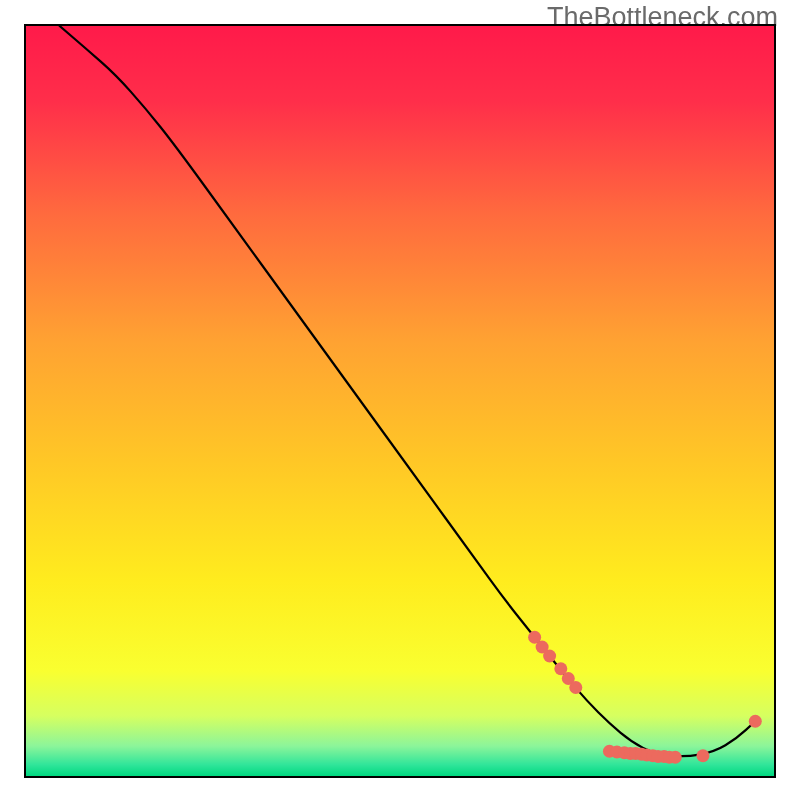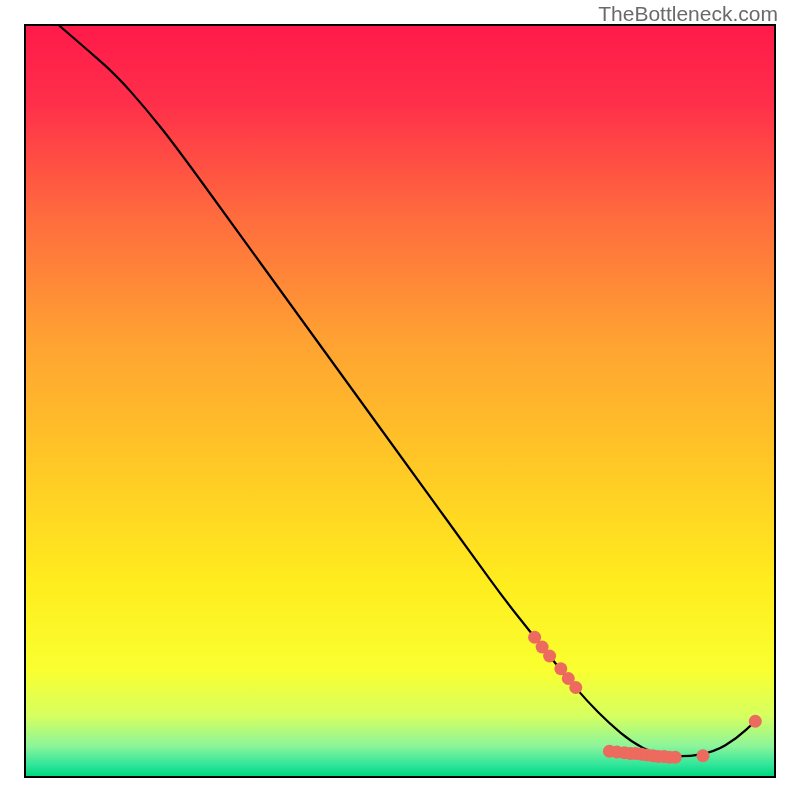--- a/index.html
+++ b/index.html
@@ -7,21 +7,21 @@
     width: 800px;
     height: 800px;
     background: #ffffff;
     position: relative;
     font-family: Arial, Helvetica, sans-serif;
   }
   .watermark {
     position: absolute;
     top: 2px;
     right: 22px;
-    font-size: 21px;
+    font-size: 27px;
     font-weight: 500;
     color: #6a6a6a;
     letter-spacing: 0;
   }
   .plot-outer {
     position: absolute;
     top: 24px;
     left: 24px;
     width: 752px;  
     height: 754px; 

